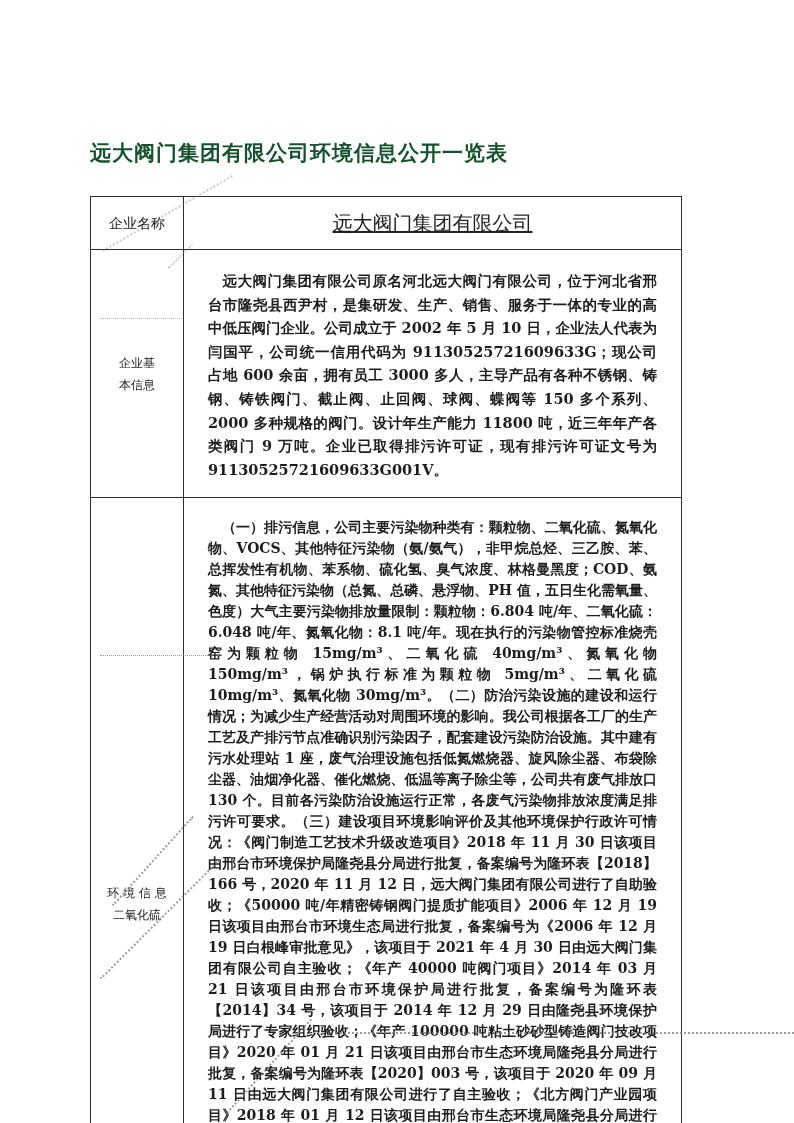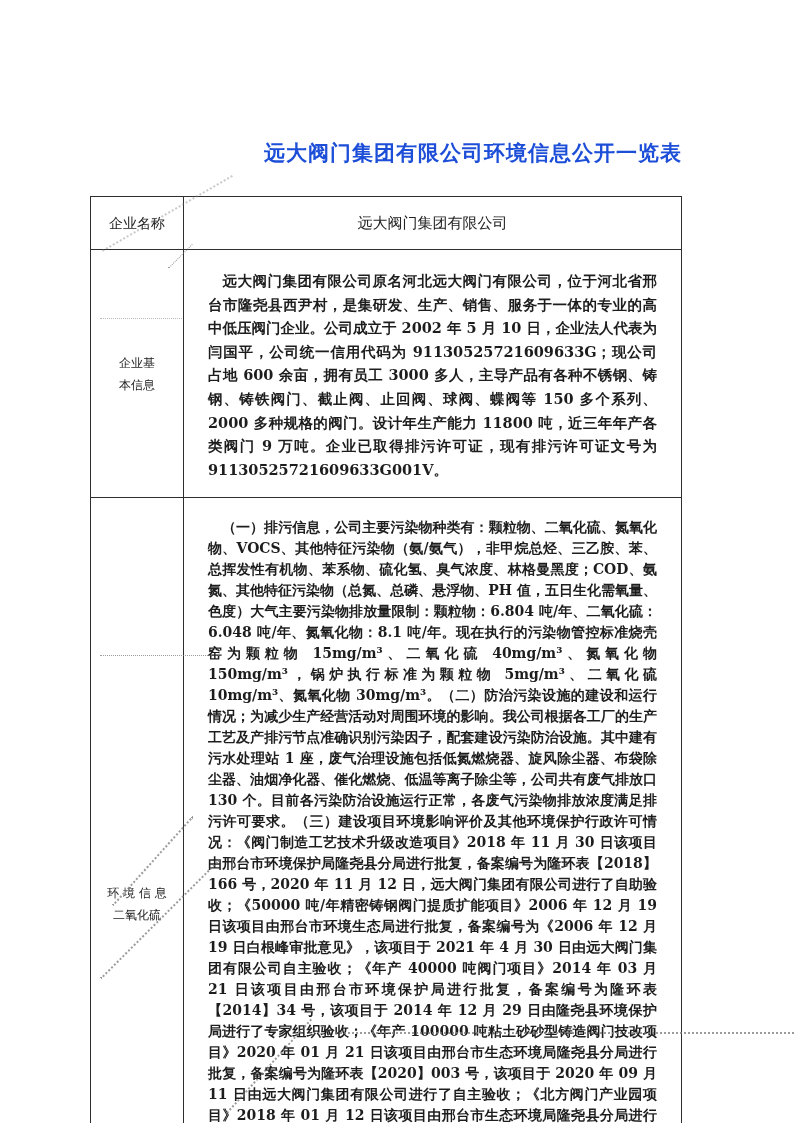--- a/index.html
+++ b/index.html
@@ -4,42 +4,42 @@
 <style>
   html,body{margin:0;padding:0;}
   body{
     width:794px;height:1123px;position:relative;overflow:hidden;
     background:#ffffff;color:#1b1b1b;
     font-family:"DejaVu Serif","Liberation Serif",serif;
     -webkit-font-smoothing:antialiased;
   }
   .page-title{
     position:absolute;left:90px;top:139px;width:592px;
-    text-align:right;font-size:21px;font-weight:bold;letter-spacing:1px;
-    color:#1d4ed8;
+    text-align:left;font-size:21px;font-weight:bold;letter-spacing:1px;
+    color:#14532d;
   }
   table.doc-table{
     position:absolute;left:90px;top:196px;width:592px;
     border-collapse:collapse;table-layout:fixed;
     background:#fff;
   }
   .doc-table td{
     border:1px solid #2e2e2e;
     padding:16px;
     vertical-align:middle;
   }
   .doc-table{border:1.5px solid #2a2a2a;}
   col.c-label{width:93px;}
   .label-cell{
     text-align:center;font-size:12px;line-height:22px;color:#222;
   }
   .name-row td{height:20px;}
   .name-label{font-size:14px;line-height:18px;}
   .name-value{
-    text-align:center;font-size:15px;color:#222;height:20px;line-height:20px;
+    text-align:center;font-size:20px;color:#222;height:20px;line-height:20px;text-decoration:underline;
   }
   .basic-row td{height:146px;}
   .disc-row td{height:651px;}
   .content-cell{vertical-align:top;font-weight:bold;}
   .para{
     box-sizing:border-box;width:100%;height:100%;
     padding:3px 8px 0 8px;overflow:hidden;
     text-align:justify;text-justify:inter-ideograph;
     color:#1d1d1d;
   }

